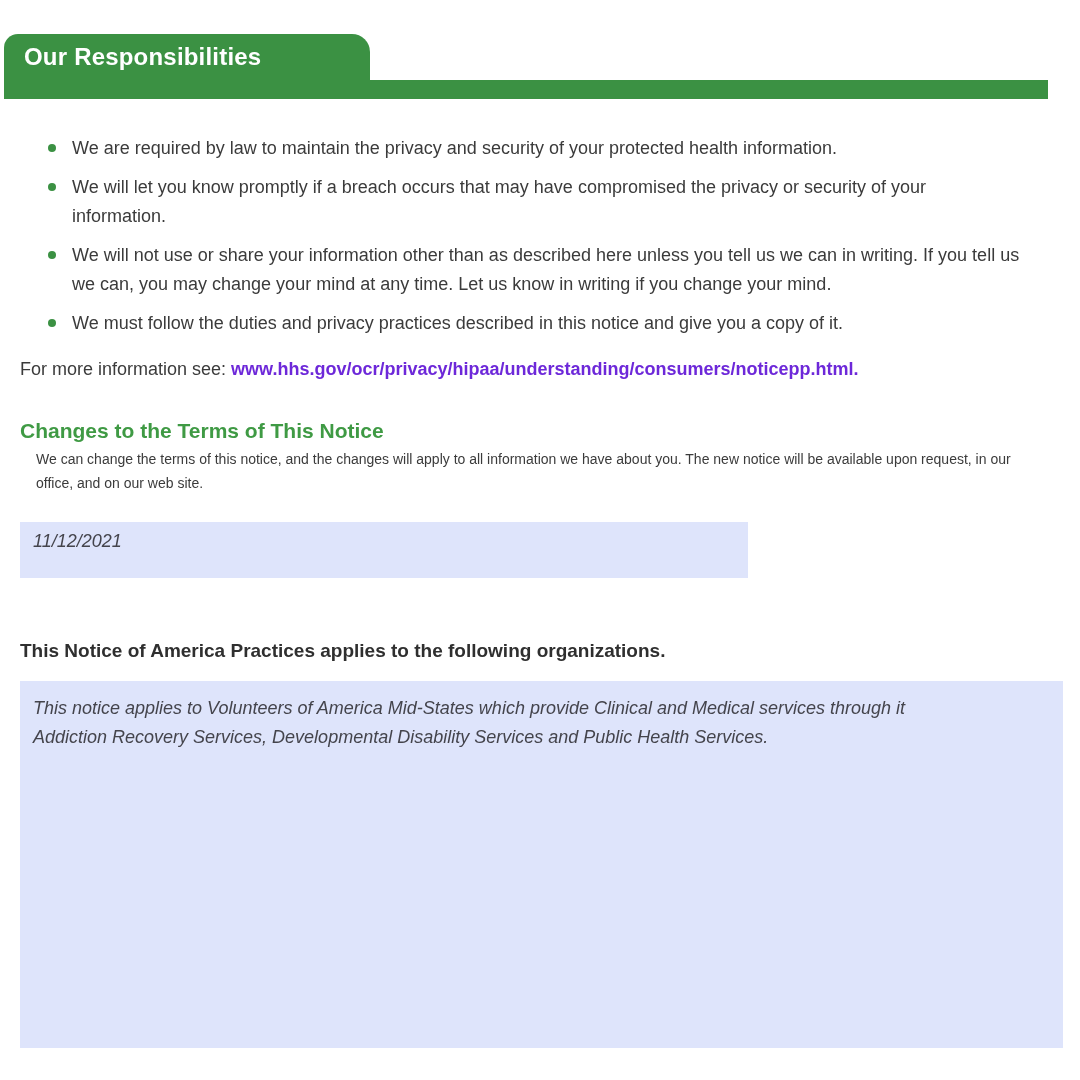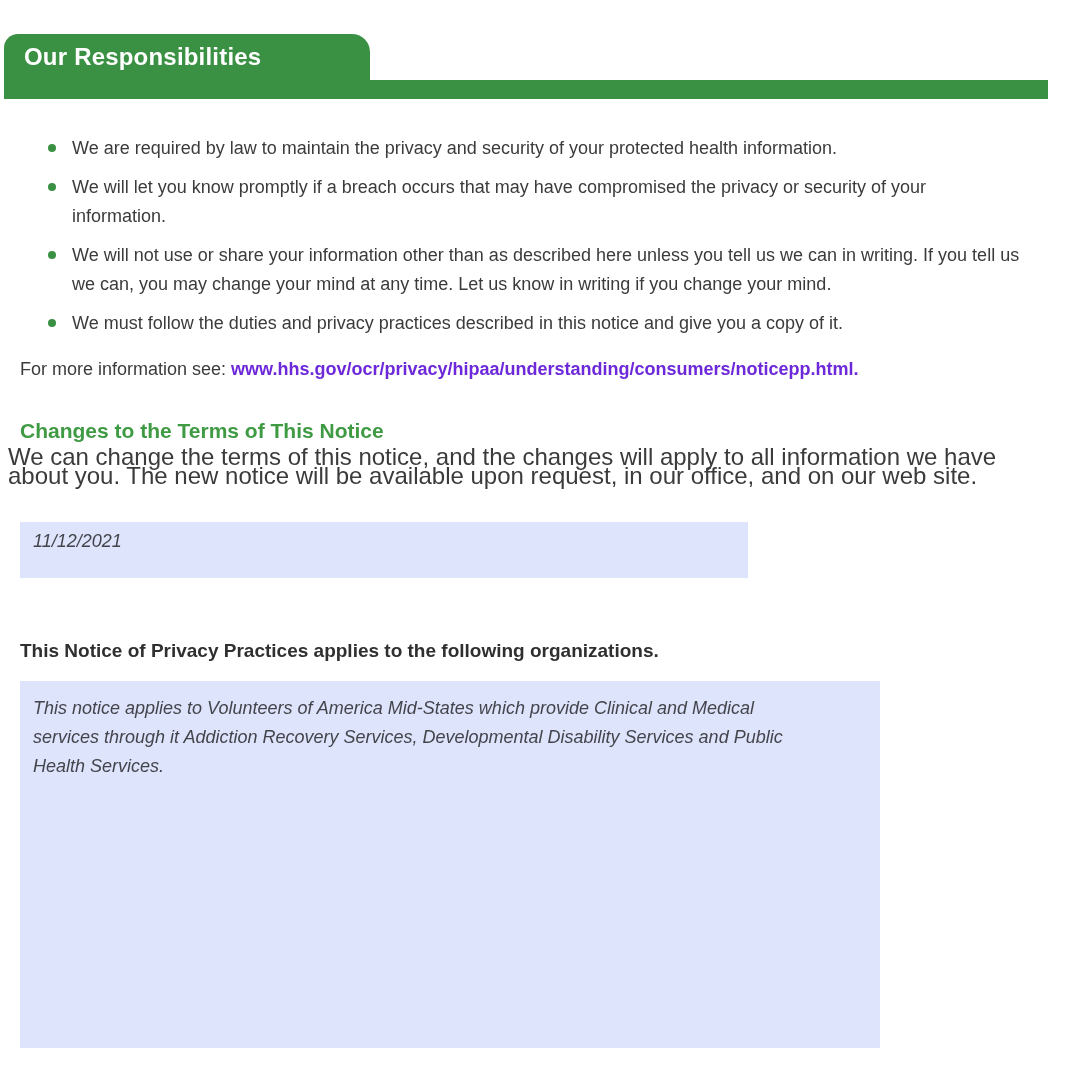--- a/index.html
+++ b/index.html
@@ -107,25 +107,25 @@
   .changes-heading {
     position: absolute;
     left: 20px;
     top: 419px;
     font-size: 21px;
     font-weight: bold;
     color: var(--heading-green);
   }
   .changes-body {
     position: absolute;
-    left: 8px;
+    left: 36px;
     top: 447px;
     width: 1015px;
-    font-size: 24px;
-    line-height: 19px;
+    font-size: 14px;
+    line-height: 24px;
   }
 
   
   .date-field {
     position: absolute;
     left: 20px;
     top: 522px;
     width: 728px;
     height: 56px;
     background: var(--field-bg);
@@ -142,21 +142,21 @@
     left: 20px;
     top: 640px;
     font-size: 19px;
     font-weight: bold;
     color: #2f2f2f;
   }
   .orgs-field {
     position: absolute;
     left: 20px;
     top: 681px;
-    width: 860px;
+    width: 1043px;
     height: 367px;
     background: var(--field-bg);
     font-size: 18px;
     font-style: italic;
     line-height: 29px;
     color: #44444c;
     padding: 13px 88px 0 13px;
   }
 </style>
 </head>
@@ -192,16 +192,16 @@
 
   <div class="more-info">
     <span>For more information see: </span><a href="#" class="url">www.hhs.gov/ocr/privacy/hipaa/understanding/consumers/noticepp.html.</a>
   </div>
 
   <div class="changes-heading">Changes to the Terms of This Notice</div>
   <div class="changes-body">We can change the terms of this notice, and the changes will apply to all information we have about you. The new notice will be available upon request, in our office, and on our web site.</div>
 
   <div class="date-field">11/12/2021</div>
 
-  <div class="orgs-heading">This Notice of Privacy Practices applies to the following organizations.</div>
+  <div class="orgs-heading">This Notice of America Practices applies to the following organizations.</div>
   <div class="orgs-field">This notice applies to Volunteers of America Mid-States which provide Clinical and Medical services through it Addiction Recovery Services, Developmental Disability Services and Public Health Services.</div>
 
 </div>
 
 </body></html>

